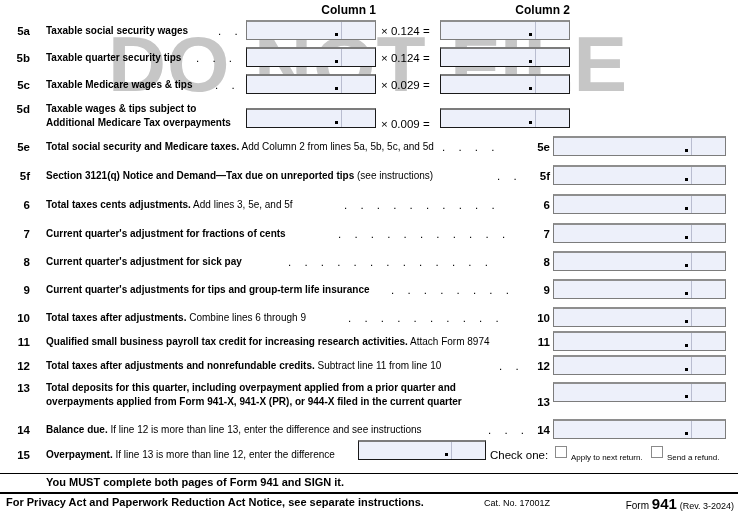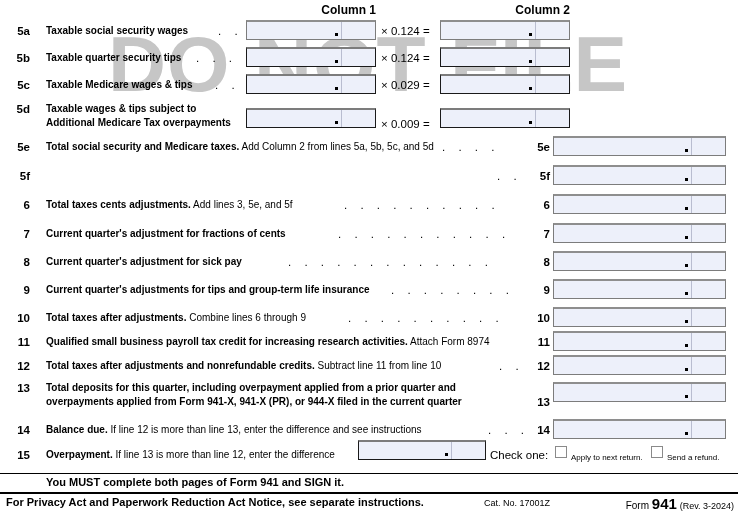--- a/index.html
+++ b/index.html
@@ -245,20 +245,24 @@
     <span class="reg">Add Column 2 from lines 5a, 5b, 5c, and 5d</span>
   </div>
   <div class="dots" style="left:442px; top:141px;">.    .    .    .</div>
   <div class="rnum" style="top:141px;">5e</div>
   <div class="fld" style="left:553px; top:136px; width:173px; height:20px;">
     <span class="sep" style="left:137px;"></span>
     <span class="dec" style="left:131px;"></span>
   </div>
 
   <div class="lbl-num" style="top:170px;">5f</div>
+  <div class="lbl-txt" style="top:170px;">
+    <b>Section 3121(q) Notice and Demand—Tax due on unreported tips</b>
+    <span class="reg">(see instructions)</span>
+  </div>
   <div class="dots" style="left:497px; top:170px;">.    .</div>
   <div class="rnum" style="top:170px;">5f</div>
   <div class="fld" style="left:553px; top:165px; width:173px; height:20px;">
     <span class="sep" style="left:137px;"></span>
     <span class="dec" style="left:131px;"></span>
   </div>
 
   <div class="lbl-num" style="top:199px;">6</div>
   <div class="lbl-txt" style="top:199px;">
     <b>Total taxes cents adjustments.</b>

